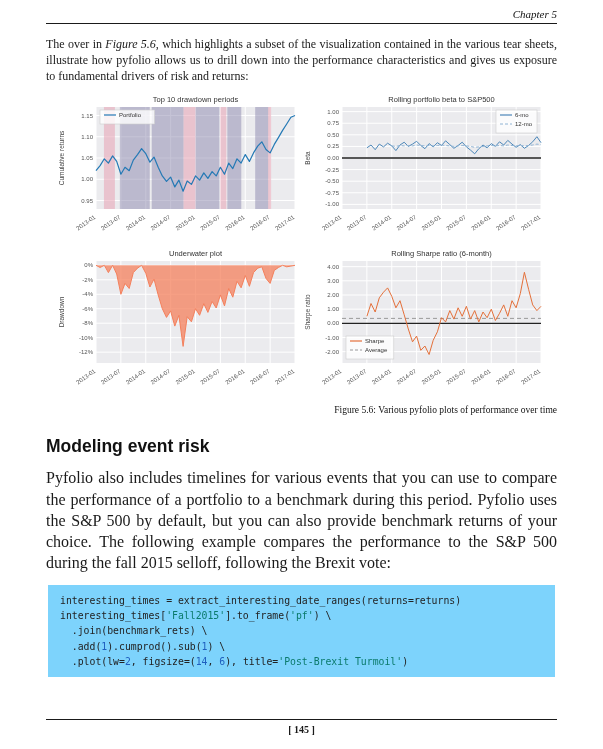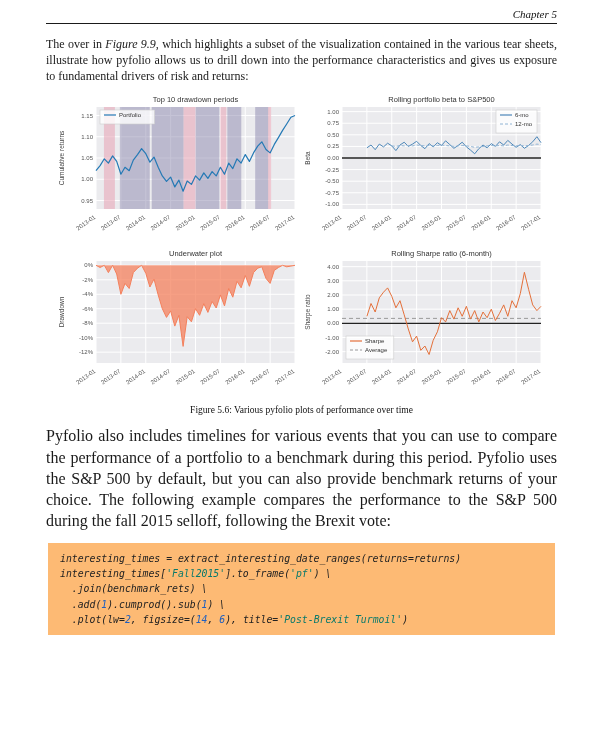--- a/index.html
+++ b/index.html
@@ -6,43 +6,43 @@
   html,body { background:#ffffff; }
   .page { width:603px; height:749px; background:#ffffff; position:relative;
           font-family:"Liberation Serif", serif; color:#1a1a1a; overflow:hidden; margin:0 auto; }
   .content { padding:0 46px; }
   .chapter-header { padding-top:8px; text-align:right; font-style:italic; font-size:11px; color:#111; }
   .header-rule { border-bottom:1.6px solid #1a1a1a; margin-top:3px; }
   .intro { margin-top:13px; font-size:12px; line-height:1.32; text-align:justify; }
   .figure { margin-top:8px; display:grid; grid-template-columns:246px 246px; grid-template-rows:154px 154px; justify-content:center; }
   .figure .chart { width:246px; height:154px; }
   .figure svg { display:block; }
-  .caption { margin-top:5px; text-align:center; font-size:9.5px; color:#111; }
+  .caption { margin-top:5px; text-align:right; font-size:9.5px; color:#111; }
   .section-heading { margin-top:21px; font-family:"Liberation Sans", sans-serif; font-size:17.5px; font-weight:bold; color:#111; }
   .body-par { margin-top:10px; font-size:16px; line-height:1.32; text-align:justify; }
-  .codeblock { margin:12px 2px 0 2px; background:#fdba74; padding:8px 12px;
+  .codeblock { margin:12px 2px 0 2px; background:#7dd3fc; padding:8px 12px;
                font-family:"DejaVu Sans Mono", monospace; font-size:9.8px; line-height:1.55;
-               color:#222; white-space:pre;font-style:italic; }
+               color:#222; white-space:pre; }
   .tok-p { color:#222222; }
   .tok-s { color:#0b7a6b; }
   .tok-n { color:#1f5fbf; }
   .footer { position:absolute; left:46px; right:46px; bottom:14px; }
   .footer-rule { border-top:1.6px solid #1a1a1a; }
   .page-number { text-align:center; font-size:10px; font-weight:bold; padding-top:4px; }
   svg text { font-family:"Liberation Sans", sans-serif; }
 </style>
 </head>
 <body>
 
 <div class="page">
   <div class="content">
     <div class="chapter-header">Chapter 5</div>
     <div class="header-rule"></div>
 
-    <p class="intro"><span>The over in </span><span style="font-style: italic;">Figure 9.9</span><span>, which highlights a subset of the visualization contained in the various tear sheets, illustrate how pyfolio allows us to drill down into the performance characteristics and gives us exposure to fundamental drivers of risk and returns:</span></p>
+    <p class="intro"><span>The over in </span><span style="font-style: italic;">Figure 5.6</span><span>, which highlights a subset of the visualization contained in the various tear sheets, illustrate how pyfolio allows us to drill down into the performance characteristics and gives us exposure to fundamental drivers of risk and returns:</span></p>
 
     <div class="figure">
       <div class="chart">
           <svg width="246" height="154" viewBox="0 0 246 154">
             <rect x="40" y="15" width="199" height="102" fill="#ebebee"></rect>
             <line x1="40" x2="239" y1="108.50000000000003" y2="108.50000000000003" stroke="#ffffff" stroke-width="1"></line>
             <line x1="40" x2="239" y1="87.25" y2="87.25" stroke="#ffffff" stroke-width="1"></line>
             <line x1="40" x2="239" y1="65.99999999999997" y2="65.99999999999997" stroke="#ffffff" stroke-width="1"></line>
             <line x1="40" x2="239" y1="44.74999999999994" y2="44.74999999999994" stroke="#ffffff" stroke-width="1"></line>
             <line x1="40" x2="239" y1="23.500000000000014" y2="23.500000000000014" stroke="#ffffff" stroke-width="1"></line>
@@ -222,19 +222,24 @@
             <line x1="48" x2="60" y1="95" y2="95" stroke="#e4703a" stroke-width="1.2"></line>
             <text x="63" y="97" font-size="6" fill="#333333">Sharpe</text>
             <line x1="48" x2="60" y1="104" y2="104" stroke="#999999" stroke-width="1.2" stroke-dasharray="3,2"></line>
             <text x="63" y="106" font-size="6" fill="#333333">Average</text>
           </svg>
         </div>
     </div>
 
     <div class="caption">Figure 5.6: Various pyfolio plots of performance over time</div>
 
+    <h1 class="section-heading">Modeling event risk</h1>
 
     <p class="body-par">Pyfolio also includes timelines for various events that you can use to compare the performance of a portfolio to a benchmark during this period. Pyfolio uses the S&amp;P 500 by default, but you can also provide benchmark returns of your choice. The following example compares the performance to the S&amp;P 500 during the fall 2015 selloff, following the Brexit vote:</p>
 
     <div class="codeblock"><div class="code-line"><span class="tok-p">interesting_times = extract_interesting_date_ranges(returns=returns)</span></div><div class="code-line"><span class="tok-p">interesting_times[</span><span class="tok-s">'Fall2015'</span><span class="tok-p">].to_frame(</span><span class="tok-s">'pf'</span><span class="tok-p">) \</span></div><div class="code-line"><span class="tok-p">  .join(benchmark_rets) \</span></div><div class="code-line"><span class="tok-p">  .add(</span><span class="tok-n">1</span><span class="tok-p">).cumprod().sub(</span><span class="tok-n">1</span><span class="tok-p">) \</span></div><div class="code-line"><span class="tok-p">  .plot(lw=</span><span class="tok-n">2</span><span class="tok-p">, figsize=(</span><span class="tok-n">14</span><span class="tok-p">, </span><span class="tok-n">6</span><span class="tok-p">), title=</span><span class="tok-s">'Post-Brexit Turmoil'</span><span class="tok-p">)</span></div></div>
   </div>
 
+  <div class="footer">
+    <div class="footer-rule"></div>
+    <div class="page-number">[ 145 ]</div>
+  </div>
 </div>
 
 </body></html>

